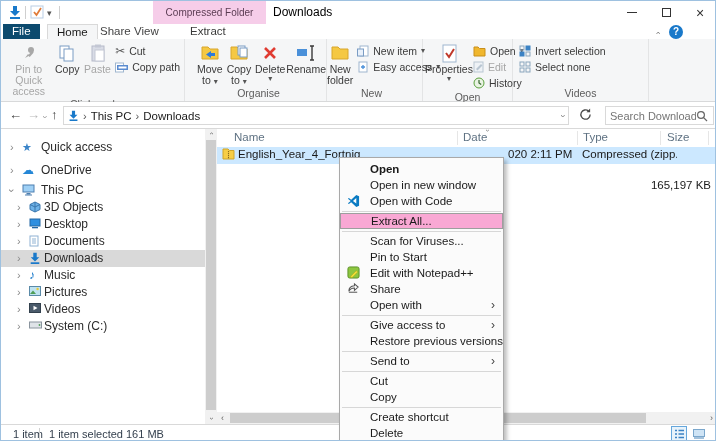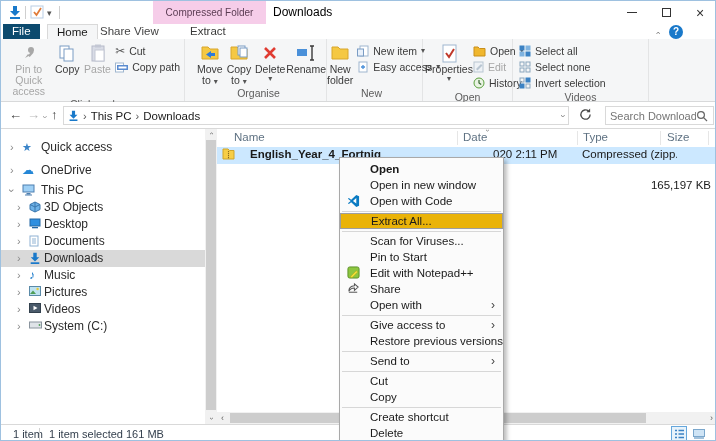--- a/index.html
+++ b/index.html
@@ -88,40 +88,40 @@
 
   .content { position:absolute; left:216px; top:0; width:500px; height:295px; }
   .lheader { position:absolute; left:0; top:0; width:500px; height:18px; }
   .lheader .hcol { position:absolute; top:2px; font-size:11.5px; color:#5f7283; }
   .hsep { position:absolute; top:2px; width:1px; height:14px; background:#e6e6e6; }
   .sortcaret { position:absolute; left:269px; top:-3px; font-size:8px; color:#777; display:inline-block; transform:rotate(90deg); }
 
   .filerow { position:absolute; left:0; top:18px; width:500px; height:17px; background:#cce8ff; }
   .filerow span { position:absolute; top:1px; font-size:11.5px; color:#1a1a1a; white-space:nowrap; }
   .f-icon { position:absolute; left:5px; top:2px; }
-  .f-name { left:33px;font-weight:bold; } .f-date { left:276px; } .f-type { left:365px; overflow:hidden; width:95px; }
+  .f-name { left:21px; } .f-date { left:291px; } .f-type { left:365px; overflow:hidden; width:95px; }
   .f-size { right:6px;margin-top:31px; }
 
   .h-scroll { position:absolute; left:0; top:283px; width:500px; height:12px; background:#f1f1f1; }
   .h-arrow { position:absolute; top:0; height:12px; line-height:12px; color:#606060; font-size:9px; }
   .h-thumb { position:absolute; left:13px; top:1px; width:416px; height:10px; background:#cdcdcd; }
 
   
   .statusbar { position:absolute; left:0; top:423px; width:716px; height:18px; background:#fff; border-top:1px solid #d9d9d9; }
   .statusbar .stxt { position:absolute; top:3px; font-size:11px; color:#333f4d; }
   .st-div { position:absolute; left:38px; top:3px; width:1px; height:12px; background:#d0d0d0; }
   .viewbtn { position:absolute; top:1px; width:16px; height:15px; display:flex; align-items:center; justify-content:center; }
   .viewbtn.active { border:1px solid #66a7dc; background:#e8f3fb; }
 
   
   .ctxmenu { position:absolute; left:338px; top:156px; width:165px; height:330px; background:#fbfbfb;
              border:1px solid #a9a9a9; box-shadow:3px 3px 4px rgba(0,0,0,.25); z-index:10; padding-top:3px; }
   .mi { position:relative; height:16px; line-height:16px; padding-left:30px; font-size:11.5px; color:#1a1a1a; white-space:nowrap; }
   .mi.bold { font-weight:bold; }
-  .mi.hl { background:#eab308; border:1px solid #9e9e9e; line-height:14px; }
+  .mi.hl { background:#f9a8d4; border:1px solid #9e9e9e; line-height:14px; }
   .mi .mic { position:absolute; left:7px; top:1px; }
   .mi .sub { position:absolute; right:8px; top:0; font-size:12px; color:#444; }
   .msep { height:1px; background:#d7d7d7; margin:1.5px 2px; }
 </style>
 </head>
 <body>
 
 <div class="titlebar">
   <span class="win-icon">
     <svg width="14" height="14" viewBox="0 0 14 14">
@@ -337,49 +337,38 @@
     </div>
     <div class="glabel">Open</div>
   </div>
 
   <div class="rgroup g-sel">
     <div class="rcontent">
       <div class="smallcol">
         <div class="smallbtn">
           <span>
             <svg width="12" height="12" viewBox="0 0 12 12">
-                <rect x="0.5" y="0.5" width="5" height="5" fill="#3b82c4"></rect>
-                <rect x="6.5" y="0.5" width="5" height="5" fill="#7fb3e0"></rect>
-                <rect x="0.5" y="6.5" width="5" height="5" fill="#7fb3e0"></rect>
-                <rect x="6.5" y="6.5" width="5" height="5" fill="#3b82c4"></rect>
-              </svg>
-          </span>
-          <span>Select all</span>
+                <rect x="1" y="1" width="4" height="4" fill="none" stroke="#8aa5bd"></rect>
+                <rect x="6.5" y="0.5" width="5" height="5" fill="#3b82c4"></rect>
+                <rect x="0.5" y="6.5" width="5" height="5" fill="#3b82c4"></rect>
+                <rect x="7" y="7" width="4" height="4" fill="none" stroke="#8aa5bd"></rect>
+              </svg>
+          </span>
+          <span>Invert selection</span>
         </div>
         <div class="smallbtn">
           <span>
             <svg width="12" height="12" viewBox="0 0 12 12">
                 <rect x="1" y="1" width="4" height="4" fill="none" stroke="#8aa5bd"></rect>
                 <rect x="7" y="1" width="4" height="4" fill="none" stroke="#8aa5bd"></rect>
                 <rect x="1" y="7" width="4" height="4" fill="none" stroke="#8aa5bd"></rect>
                 <rect x="7" y="7" width="4" height="4" fill="none" stroke="#8aa5bd"></rect>
               </svg>
           </span>
           <span>Select none</span>
-        </div>
-        <div class="smallbtn">
-          <span>
-            <svg width="12" height="12" viewBox="0 0 12 12">
-                <rect x="1" y="1" width="4" height="4" fill="none" stroke="#8aa5bd"></rect>
-                <rect x="6.5" y="0.5" width="5" height="5" fill="#3b82c4"></rect>
-                <rect x="0.5" y="6.5" width="5" height="5" fill="#3b82c4"></rect>
-                <rect x="7" y="7" width="4" height="4" fill="none" stroke="#8aa5bd"></rect>
-              </svg>
-          </span>
-          <span>Invert selection</span>
         </div>
       </div>
     </div>
     <div class="glabel">Videos</div>
   </div>
 </div>
 
 <div class="addressrow">
   <span class="navbtn" style="left:8px">←</span>
   <span class="navbtn nav-fwd" style="left:26px">→</span>

